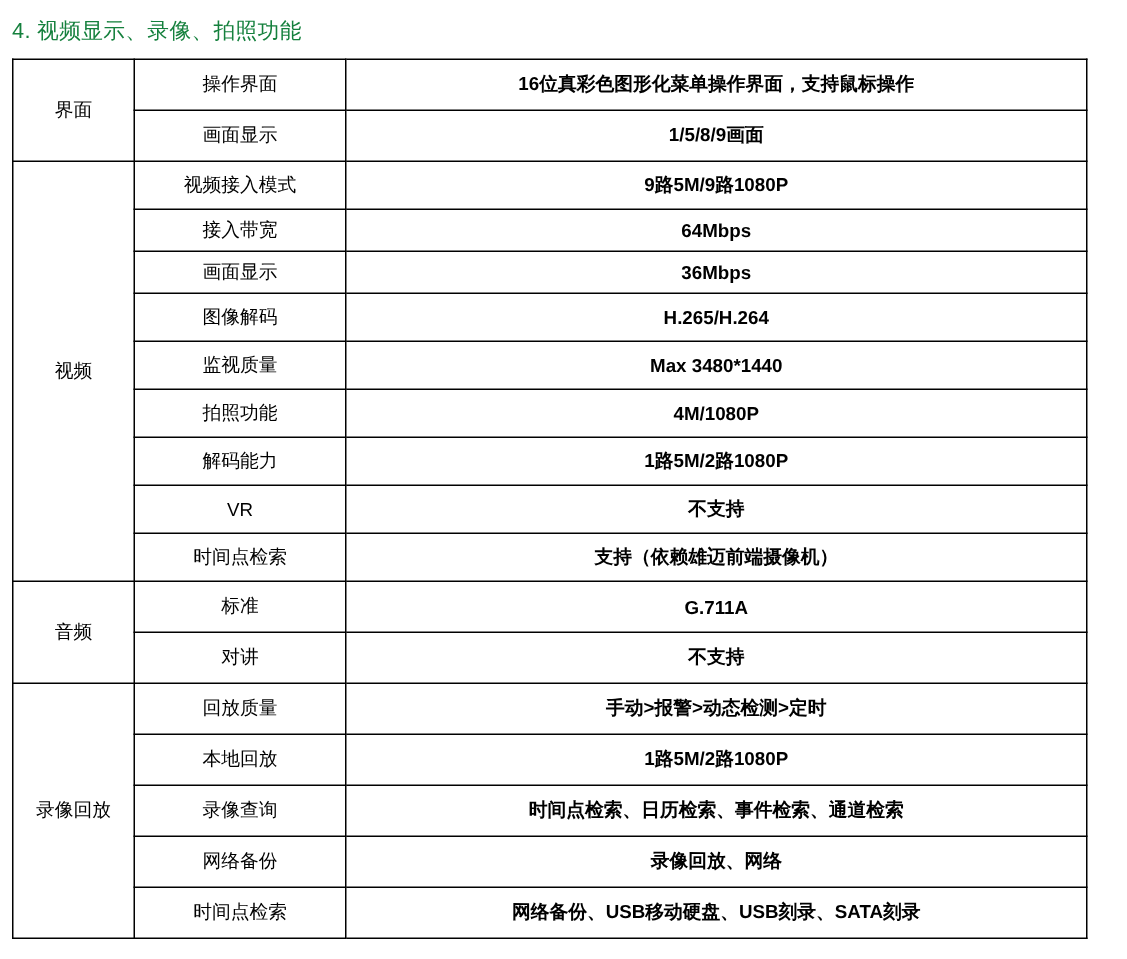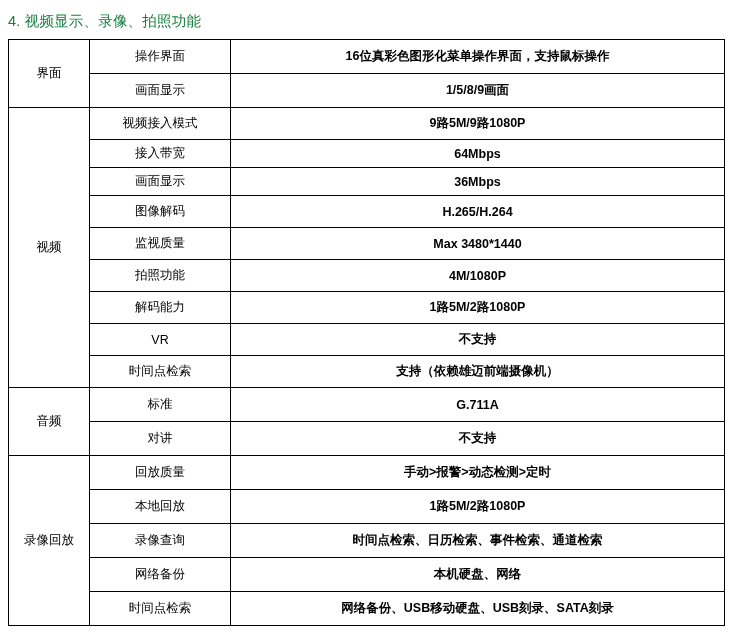--- a/index.html
+++ b/index.html
@@ -133,21 +133,21 @@
       <tr class="r-tall">
         <td class="item">本地回放</td>
         <td class="value">1路5M/2路1080P</td>
       </tr>
       <tr class="r-tall">
         <td class="item">录像查询</td>
         <td class="value">时间点检索、日历检索、事件检索、通道检索</td>
       </tr>
       <tr class="r-tall">
         <td class="item">网络备份</td>
-        <td class="value">本机硬盘、网络</td>
+        <td class="value">录像回放、网络</td>
       </tr>
       <tr class="r-tall">
         <td class="item">时间点检索</td>
         <td class="value">网络备份、USB移动硬盘、USB刻录、SATA刻录</td>
       </tr>
 
     </tbody>
   </table>
 </div>
 

